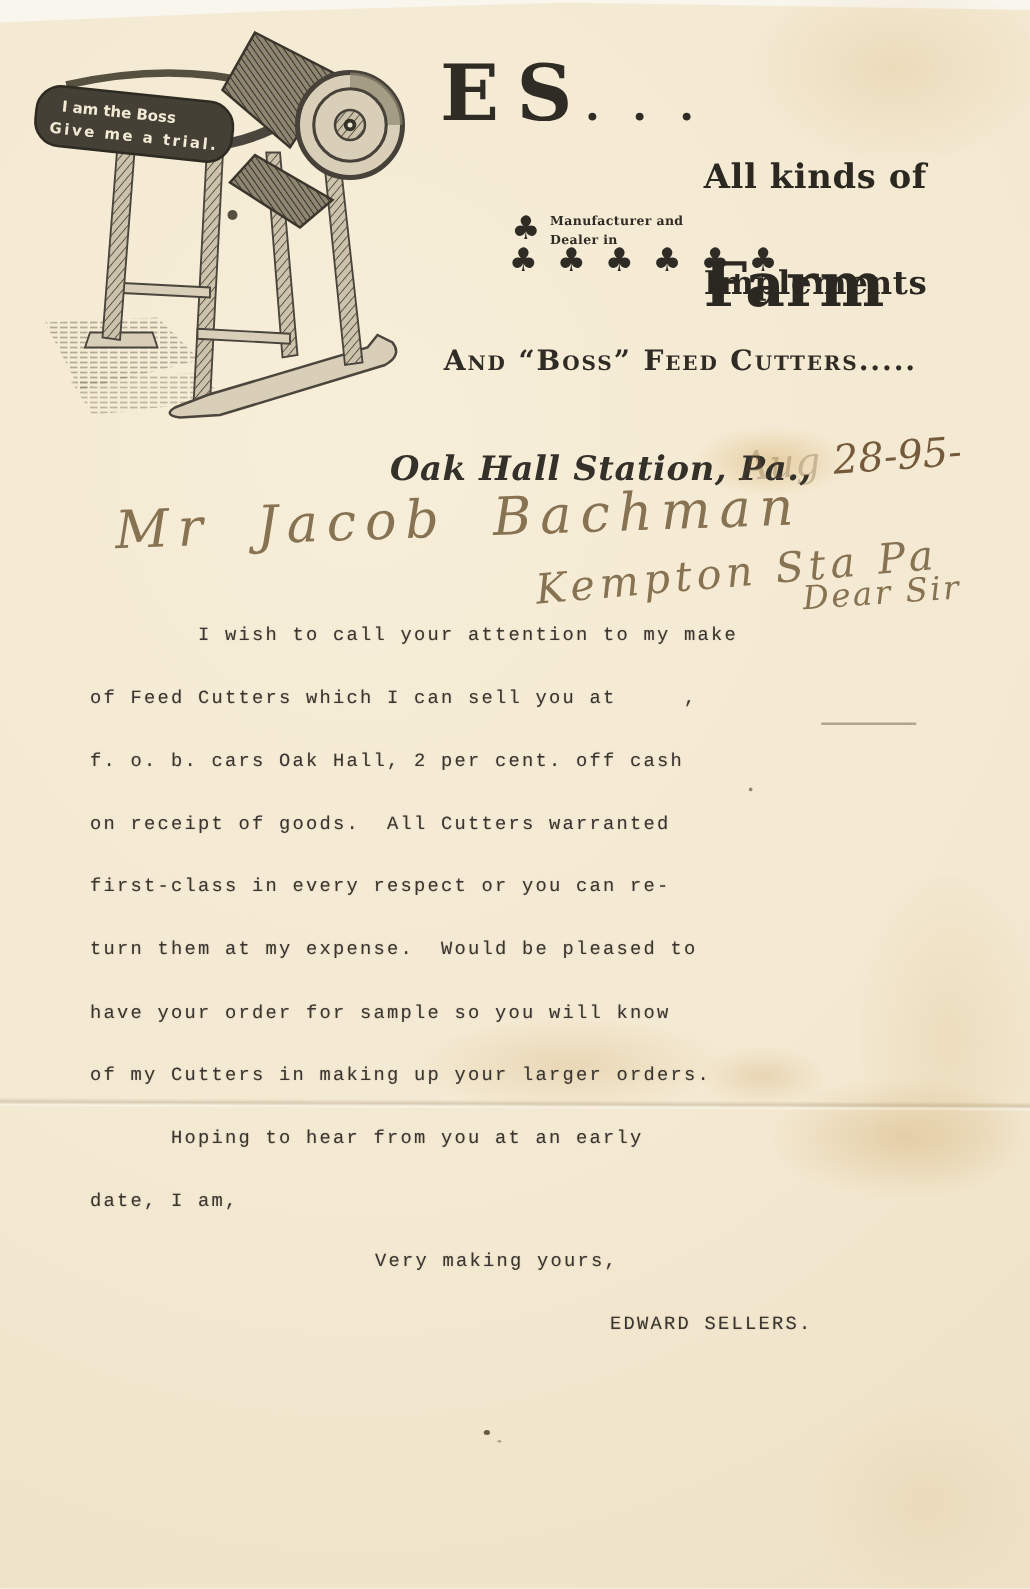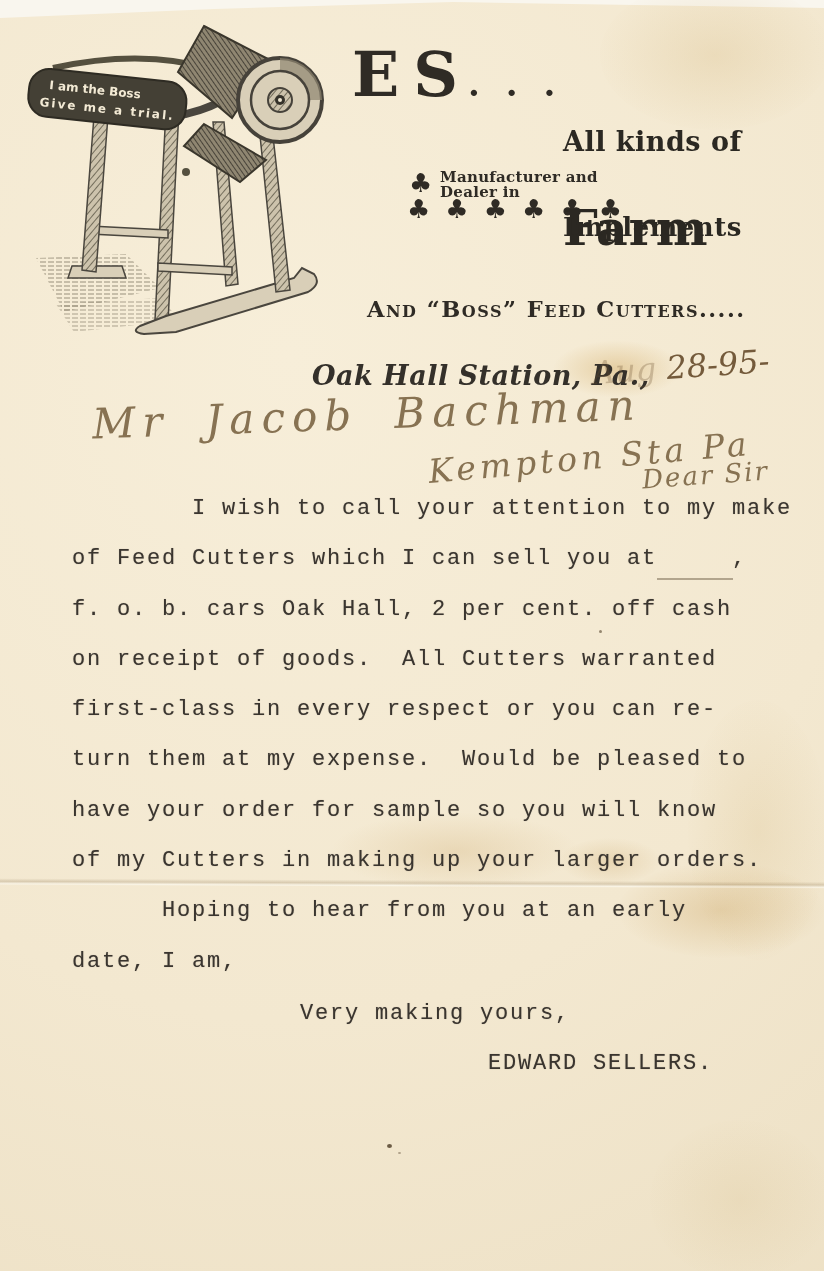--- a/index.html
+++ b/index.html
@@ -25,47 +25,47 @@
 
   
   #title{position:absolute;left:352px;top:44px;display:flex;align-items:baseline;
     color:#2f2b25;font-weight:bold;font-family:"DejaVu Serif",serif;}
   #title .cap{font-size:62px;line-height:1;}
   #title .rest{font-size:36px;letter-spacing:2px;line-height:1;}
   #title .gap{width:14px;}
   #title .dots{font-size:34px;letter-spacing:7px;margin-left:10px;}
 
   .dealer{position:absolute;font-family:"DejaVu Serif",serif;font-weight:bold;color:#2f2b25;}
-  #dealer-text{left:440px;top:170px;font-size:15px;line-height:15px;letter-spacing:.3px;}
+  #dealer-text{left:440px;top:170px;font-size:10px;line-height:15px;letter-spacing:.3px;}
   #clover-single{left:409px;top:168px;font-size:26px;font-family:"DejaVu Sans",sans-serif;}
   #clover-row{left:407px;top:194px;font-size:26px;letter-spacing:3px;font-family:"DejaVu Sans",sans-serif;}
 
   .tagline{position:absolute;left:563px;color:#2b2822;font-weight:bold;font-family:"DejaVu Serif",serif;line-height:1;}
   #tag1{top:128px;font-size:27px;letter-spacing:.5px;}
   #tag2{top:172px;font-size:49px;letter-spacing:1px;margin-top:32px;}
   #tag3{top:214px;font-size:26px;letter-spacing:.5px;}
 
-  #boss-line{position:absolute;left:355px;top:296px;font-size:22.5px;font-weight:bold;
-    font-variant:small-caps;letter-spacing:1.5px;color:#2f2b25;font-family:"DejaVu Serif",serif;margin-left:12px;}
+  #boss-line{position:absolute;left:355px;top:276px;font-size:22.5px;font-weight:bold;
+    font-variant:small-caps;letter-spacing:1.5px;color:#2f2b25;font-family:"DejaVu Serif",serif;}
 
   #place-line{position:absolute;left:312px;top:360px;font-size:27px;font-style:italic;
     color:#34302a;letter-spacing:.5px;font-family:"DejaVu Serif",serif;font-weight:bold;}
 
   
   .hand{position:absolute;font-family:"DejaVu Serif",serif;font-style:italic;color:rgba(125,103,71,.92);}
   #hw-date{left:592px;top:348px;font-size:32px;transform:rotate(-4deg);color:rgba(109,82,51,.95);}
   #hw-date .faded{opacity:.3;}
   #hw-recipient{left:92px;top:390px;font-size:42px;letter-spacing:7px;word-spacing:16px;transform:rotate(-2deg);}
   #hw-address{left:428px;top:438px;font-size:33px;letter-spacing:4px;transform:rotate(-5deg);}
   #hw-salutation{left:642px;top:460px;font-size:26px;letter-spacing:2px;transform:rotate(-4deg);}
 
   
   .typed{
     font-family:"Liberation Mono", monospace;
-    font-size:22px;letter-spacing:1.8px;color:#3a352f;
+    font-size:15px;letter-spacing:1.8px;color:#3a352f;
     text-shadow:0 0 1px rgba(58,53,47,.35);
   }
   #letter-body{position:absolute;left:72px;top:484px;white-space:pre;line-height:50.3px;}
   #closing{position:absolute;left:300px;top:1001px;}
   #signature{position:absolute;left:488px;top:1051px;}
   #blank-line{position:absolute;left:657px;top:578px;width:76px;height:2px;background:rgba(98,82,58,.45);}
 
   #machine{position:absolute;left:8px;top:20px;}
 </style>
 </head>

